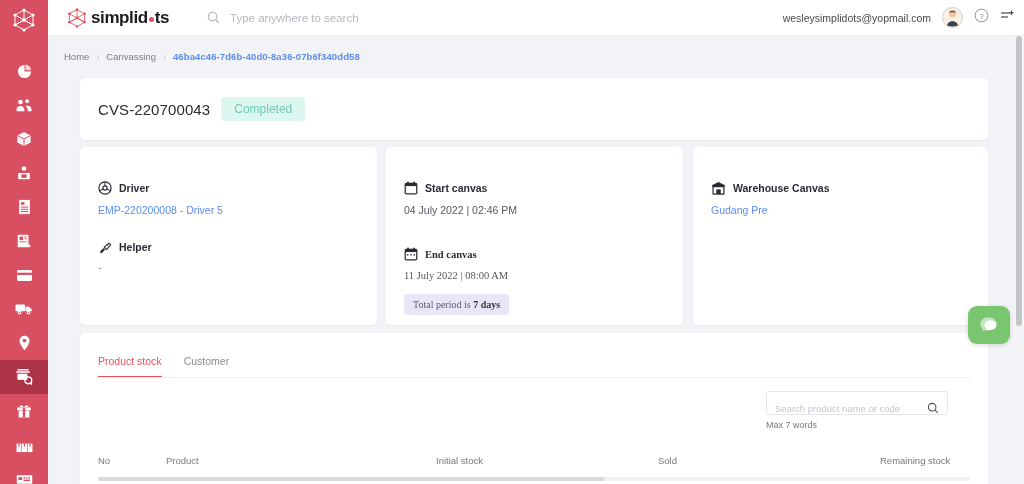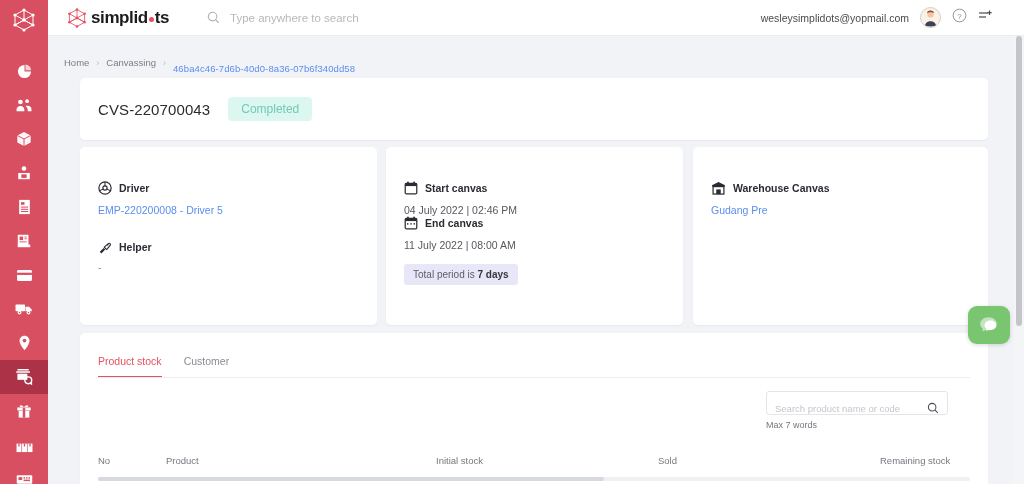--- a/index.html
+++ b/index.html
@@ -47,44 +47,44 @@
     font-size: 17px; font-weight: bold; color: #1b1b1b; letter-spacing: -0.4px;
     display: flex; align-items: center;
   }
   .brand-dot { display: inline-block; width: 5px; height: 5px; border-radius: 50%; background: #e8505f; margin: 0 1px; vertical-align: middle; position: relative; top: 2px;}
   .hsearch { display: flex; align-items: center; gap: 10px; margin-left: 38px; }
   .hsearch input {
     border: none; outline: none; font-size: 11.5px; color: #4c4c4c;
     font-family: "Liberation Sans", sans-serif; width: 250px; background: transparent;
   }
   .hsearch input::placeholder { color: #b6b8bd; }
-  .header-right { margin-left: auto; display: flex; align-items: center; gap: 11px; padding-right: 30px; }
+  .header-right { margin-left: auto; display: flex; align-items: center; gap: 11px; padding-right: 8px; }
   .hr-email { font-size: 10.5px; color: #4b4b4b; }
   .avatar {
     width: 21px; height: 21px; border-radius: 50%;
     border: 1px solid #cfcfcf; background: #fdf1e6;
     display: flex; align-items: flex-end; justify-content: center; overflow: hidden;
   }
 
   
   .breadcrumb {
     position: absolute; left: 64px; top: 51px;
     display: flex; align-items: center; gap: 7px;
     font-size: 9.5px;
   }
   .bc-item { color: #7b7d86; }
   .bc-sep { color: #b9bbc2; font-size: 9px; }
-  .bc-current { color: #5b8def; font-weight: normal; letter-spacing: 0.1px; margin-top: 12px; }
+  .bc-current { color: #5b8def; font-weight: bold; letter-spacing: 0.1px; }
 
   
   .card { background: #ffffff; border-radius: 5px; box-shadow: 0 1px 2px rgba(20,20,40,0.045); }
 
   .title-card {
     position: absolute; left: 80px; top: 78px; width: 908px; height: 62px;
-    display: flex; align-items: center; padding-left: 18px; gap: 18px;
+    display: flex; align-items: center; padding-left: 18px; gap: 11px;
   }
   .doc-title { font-size: 15px; color: #2c2c2c; font-weight: normal; letter-spacing: 0.1px; }
   .status-badge {
     background: #dcf7ef; color: #72c9b4;
     font-size: 12px; padding: 5px 13px; border-radius: 4px;
   }
 
   .info-row { position: absolute; left: 80px; top: 147px; width: 908px; height: 178px; }
   .info-card {
     position: absolute; top: 0; height: 178px; padding: 34px 0 0 18px;
@@ -92,21 +92,21 @@
   .c1 { left: 0; width: 297px; }
   .c2 { left: 306px; width: 297px; }
   .c3 { left: 613px; width: 295px; }
 
   .kv-head { display: flex; align-items: center; gap: 7px; }
   .kv-label { font-size: 10.5px; font-weight: bold; color: #2b2b33; }
   .kv-link { font-size: 10.5px; color: #5b8def; margin-top: 9px; }
   .kv-value { font-size: 10.5px; color: #57585e; margin-top: 9px; }
   .kv-dash { font-size: 10.5px; color: #8d8e94; margin-top: 7px; }
   .gap-block { margin-top: 24px; }
-  .gap-block2 { margin-top: 0; }
+  .gap-block2 { margin-top: 31px; font-family: Liberation Serif, serif; }
   .period-chip {
     display: inline-block; margin-top: 13px;
     background: #e8e7f7; color: #5c5d6b;
     font-size: 10px; padding: 5px 9px; border-radius: 3px;
   }
   .period-chip b { color: #34353e; }
 
   
   .bottom-card {
     position: absolute; left: 80px; top: 333px; width: 908px; height: 151px;

